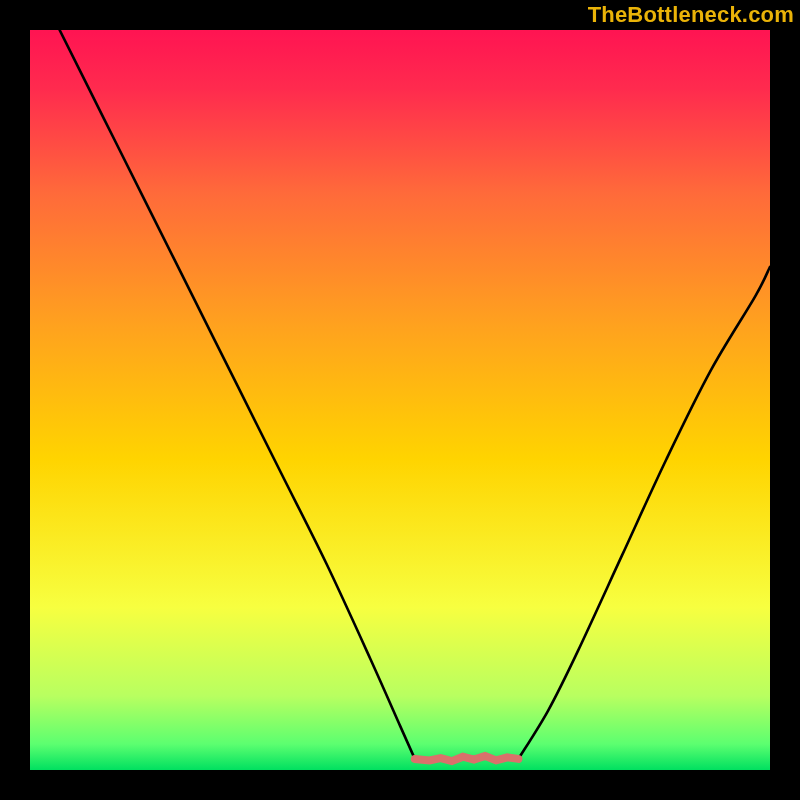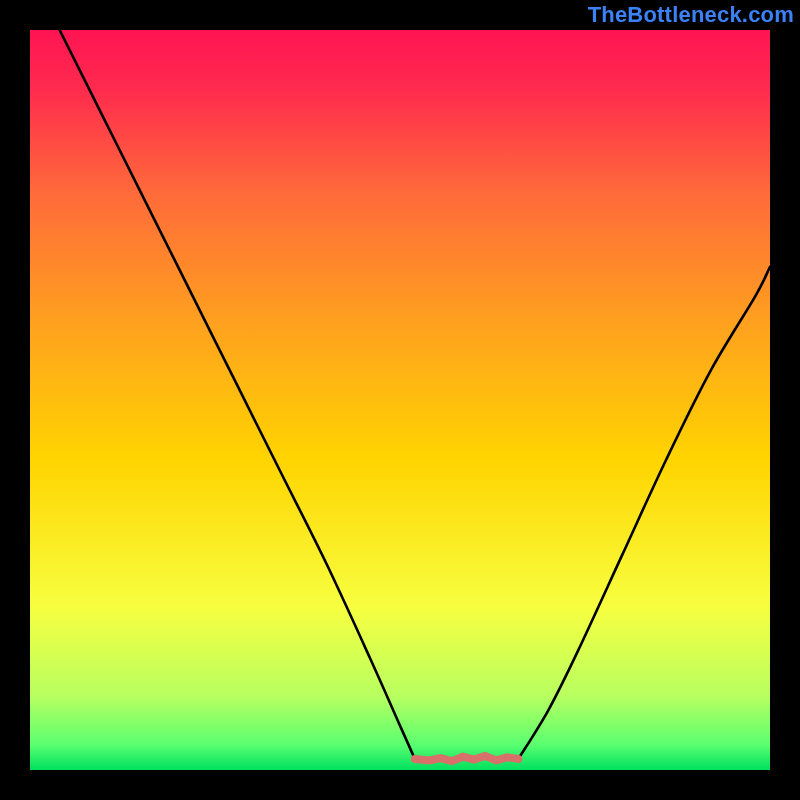--- a/index.html
+++ b/index.html
@@ -29,21 +29,21 @@
     position: absolute;
     left: 0;
     top: 0;
     width: 740px;
     height: 740px;
   }
   .watermark {
     position: absolute;
     top: 2px;
     right: 6px;
-    color: #3b82f6;
+    color: #eab308;
     font-size: 22px;
     font-weight: 600;
     letter-spacing: 0.2px;
     user-select: none;
   }
   svg { display: block; }
 </style>
 </head>
 <body>
 

